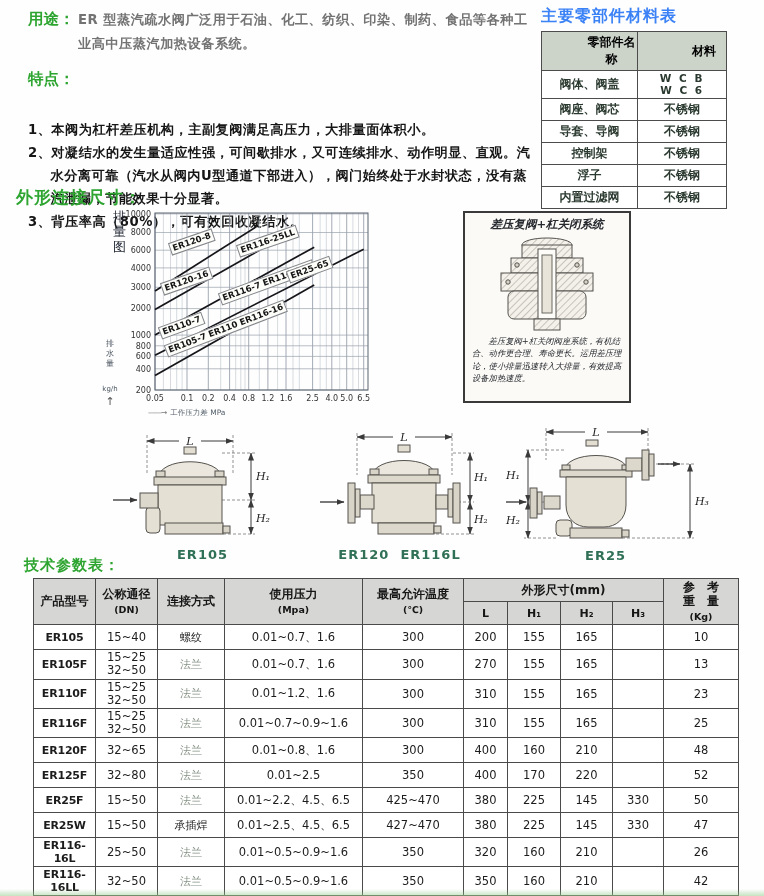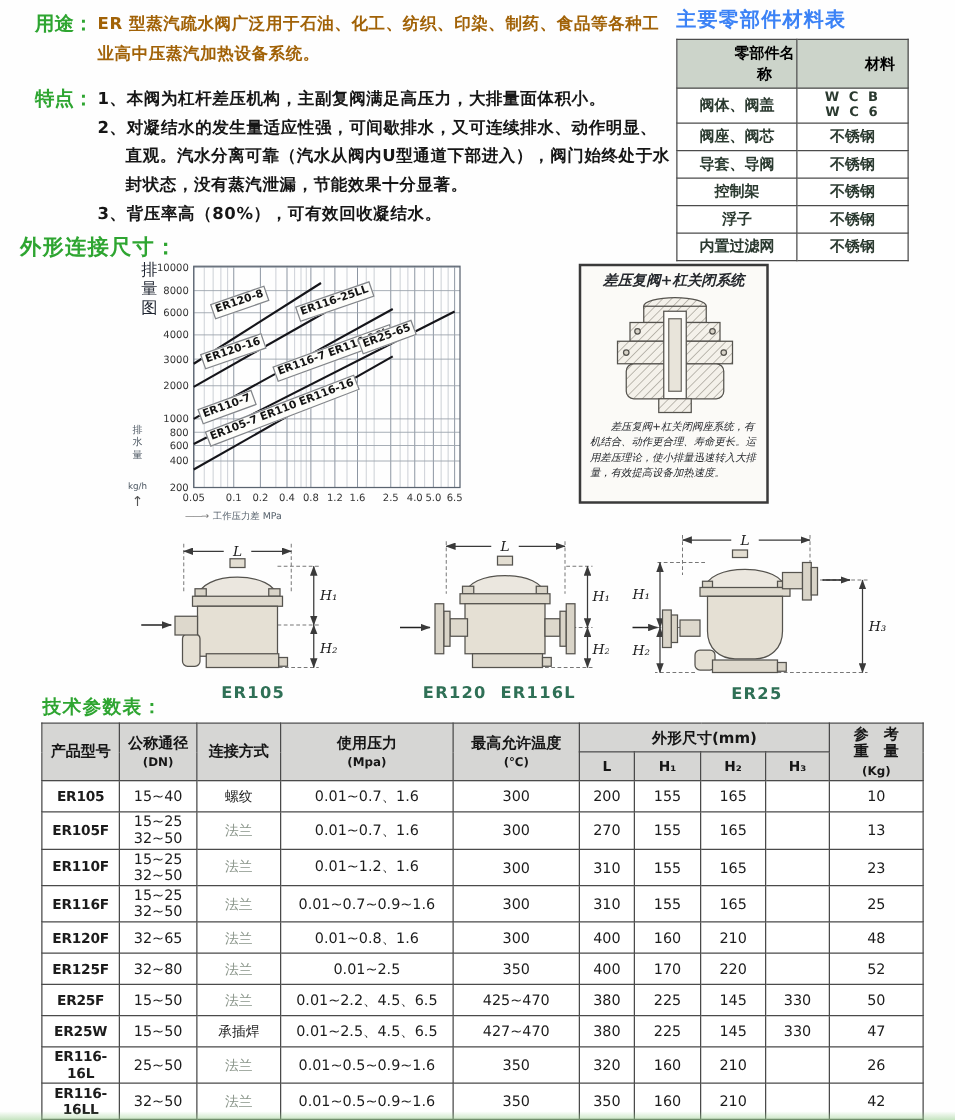--- a/index.html
+++ b/index.html
@@ -2,58 +2,58 @@
 <html><head>
 <meta charset="utf-8">
 <style>
   html,body { margin:0; padding:0; background:#fff; }
   .page { position:relative; width:764px; height:896px; background:#fefefe; overflow:hidden;
           font-family:"DejaVu Sans","Liberation Sans",sans-serif; }
 
   
   .intro { position:absolute; left:28px; top:8px; width:508px; }
   .intro-row { display:flex; }
-  .features-row { margin-top:12px; }
+  .features-row { margin-top:12px;flex-direction:column; }
   .green-label { flex:0 0 50px; color:#2ea531; font-weight:bold; font-size:15.5px; line-height:1.5; }
-  .intro-text { font-size:13.2px; font-weight:600; color:#a16207; line-height:1.8; letter-spacing:.5px; }
+  .intro-text { font-size:13.2px; font-weight:600; color:#737373; line-height:1.8; letter-spacing:.5px; }
   .feature { font-size:13.2px; font-weight:600; color:#161616; line-height:1.75; letter-spacing:.5px;
              padding-left:1.7em; text-indent:-1.7em; }
 
   
   .material { position:absolute; left:541px; top:6px; width:186px; }
   .material-title { text-align:left; font-size:16px; font-weight:bold; color:#3b82f6; letter-spacing:1px; margin-bottom:4px; }
   .material-table { width:100%; border-collapse:collapse; background:#fff; }
   .material-table th, .material-table td { border:1px solid #4c4c4c; text-align:center; padding:2px 0; }
   .material-table th { background:#ccd4ca; color:#000000; font-size:12px; height:19px;padding-left:44px; }
   .material-table td { color:#2b3a30; font-size:12px; font-weight:bold; height:17px; }
   .material-table td.mat-multi { font-size:10.5px; line-height:1.1; letter-spacing:2px; }
   .material-table col.c1 { width:52%; }
 
   
   .section-title { position:absolute; color:#2ea531; font-weight:bold; letter-spacing:1px; }
   .dims-title { left:16px; top:186px; font-size:17px; }
-  .params-title { left:24px; top:556px; font-size:15px;margin-left:10px; }
+  .params-title { left:24px; top:556px; font-size:15px; }
 
   
   .chart { position:absolute; left:100px; top:205px; width:292px; height:218px; }
   .chart svg { position:absolute; left:0; top:0; }
   .chart-fig-label { position:absolute; left:12px; top:5px; width:15px; font-size:13px; font-weight:normal;
                      color:#1e2430; line-height:1.15; text-align:center; word-break:break-all; }
   .chart-ylabel { position:absolute; left:2px; top:118px; width:16px; text-align:center; color:#4a5560; }
   .chart-ylabel .ychars { font-size:8px; line-height:1.25; word-break:break-all; width:9px; margin:16px auto; }
   .chart-ylabel .yunit { font-size:7px; margin-top:2px; }
   .chart-ylabel .yarrow { font-size:11px; margin-top:2px; color:#555; }
   .chart-xlabel { position:absolute; left:48px; top:203px; font-size:7.5px; color:#55606b; white-space:nowrap; }
   .chart-xlabel .xarrow { letter-spacing:-1px; margin-right:4px; color:#777; }
   .lline-label { position:absolute; background:#fdfdfa; border:1px solid #82858a; color:#141414;
                  font-size:8.6px; font-weight:bold; padding:0 2px; white-space:nowrap;
                  transform-origin:0 50%; line-height:1.25; }
 
   
-  .valve-box { position:absolute; left:463px; top:211px; width:152px; height:192px;
+  .valve-box { position:absolute; left:463px; top:211px; width:168px; height:192px;
                border:2px solid #3a3a3a; background:#fbfaf7; box-sizing:border-box; }
   .valve-title { text-align:center; font-family:"DejaVu Serif","Liberation Serif",serif; font-style:italic;
                  font-weight:bold; font-size:11.5px; color:#26292e; margin-top:4px; }
   .valve-svg { display:block; margin:1px auto 0; }
   .valve-caption { font-family:"DejaVu Serif","Liberation Serif",serif; font-style:italic;
                    font-size:8.3px; color:#26292e; line-height:1.5; padding:0 7px; text-indent:2em; }
 
   
   .fig { position:absolute; }
   .fig1 { left:85px; top:423px; width:235px; height:145px; }

